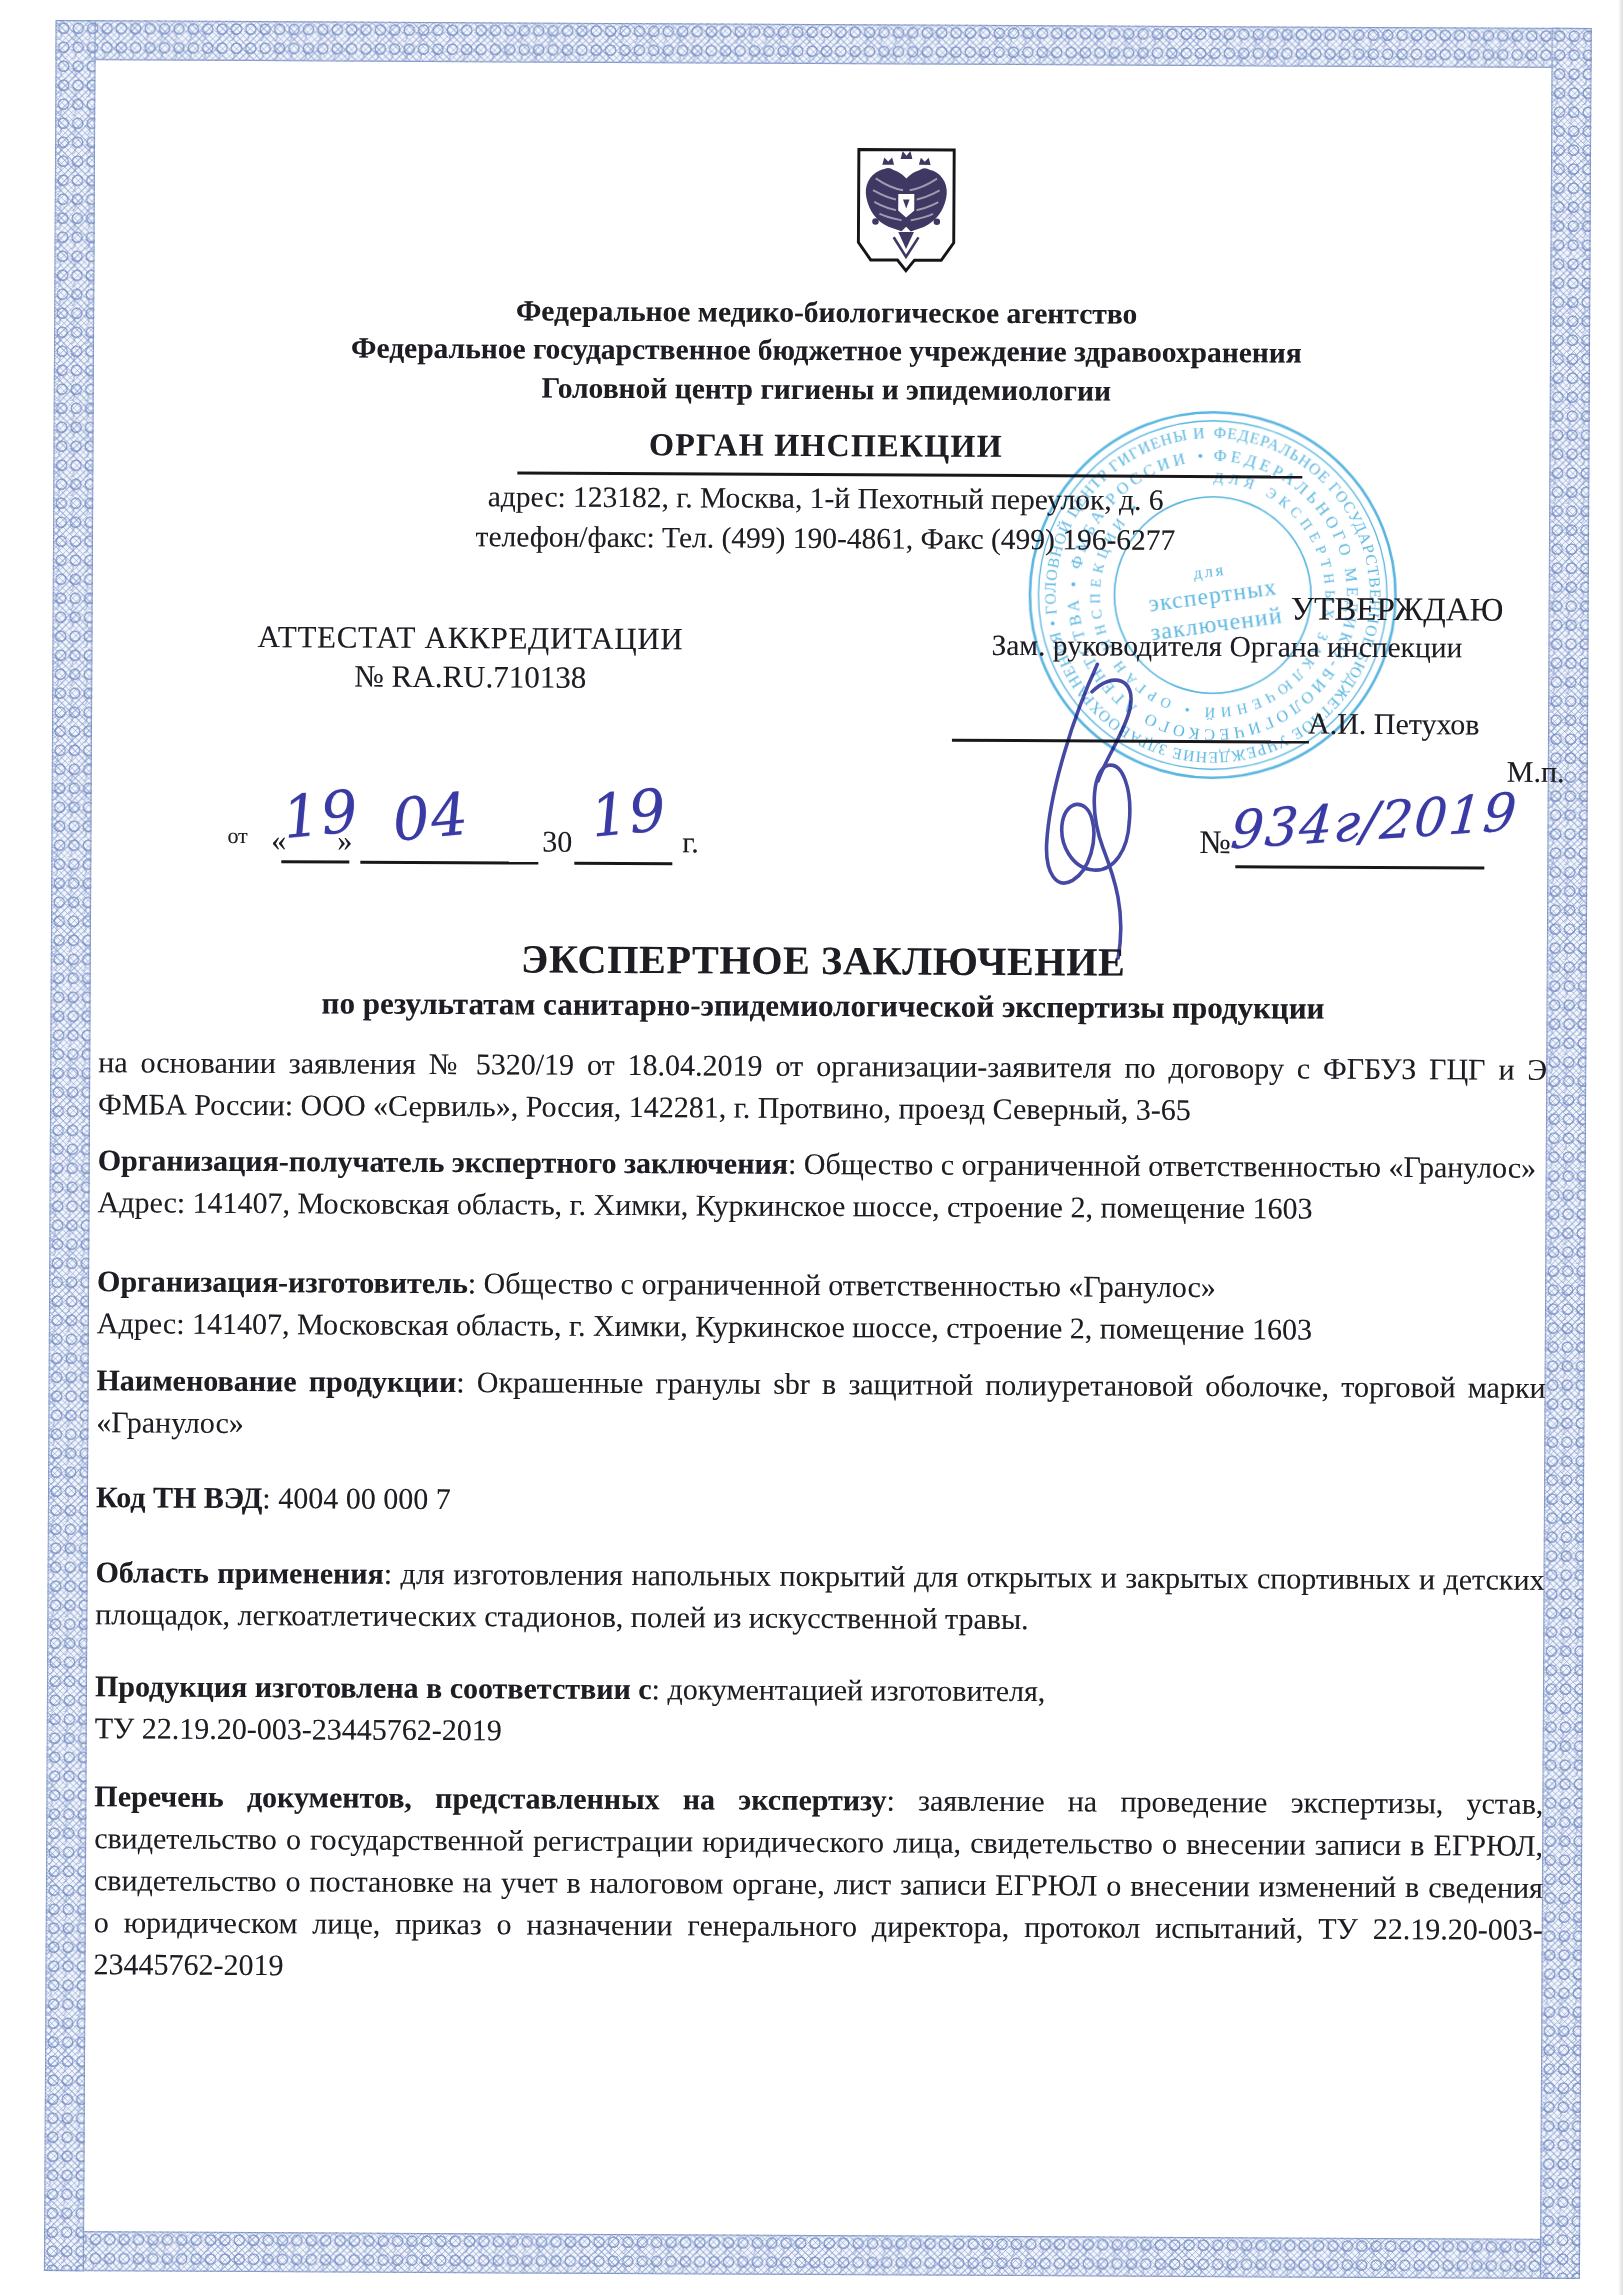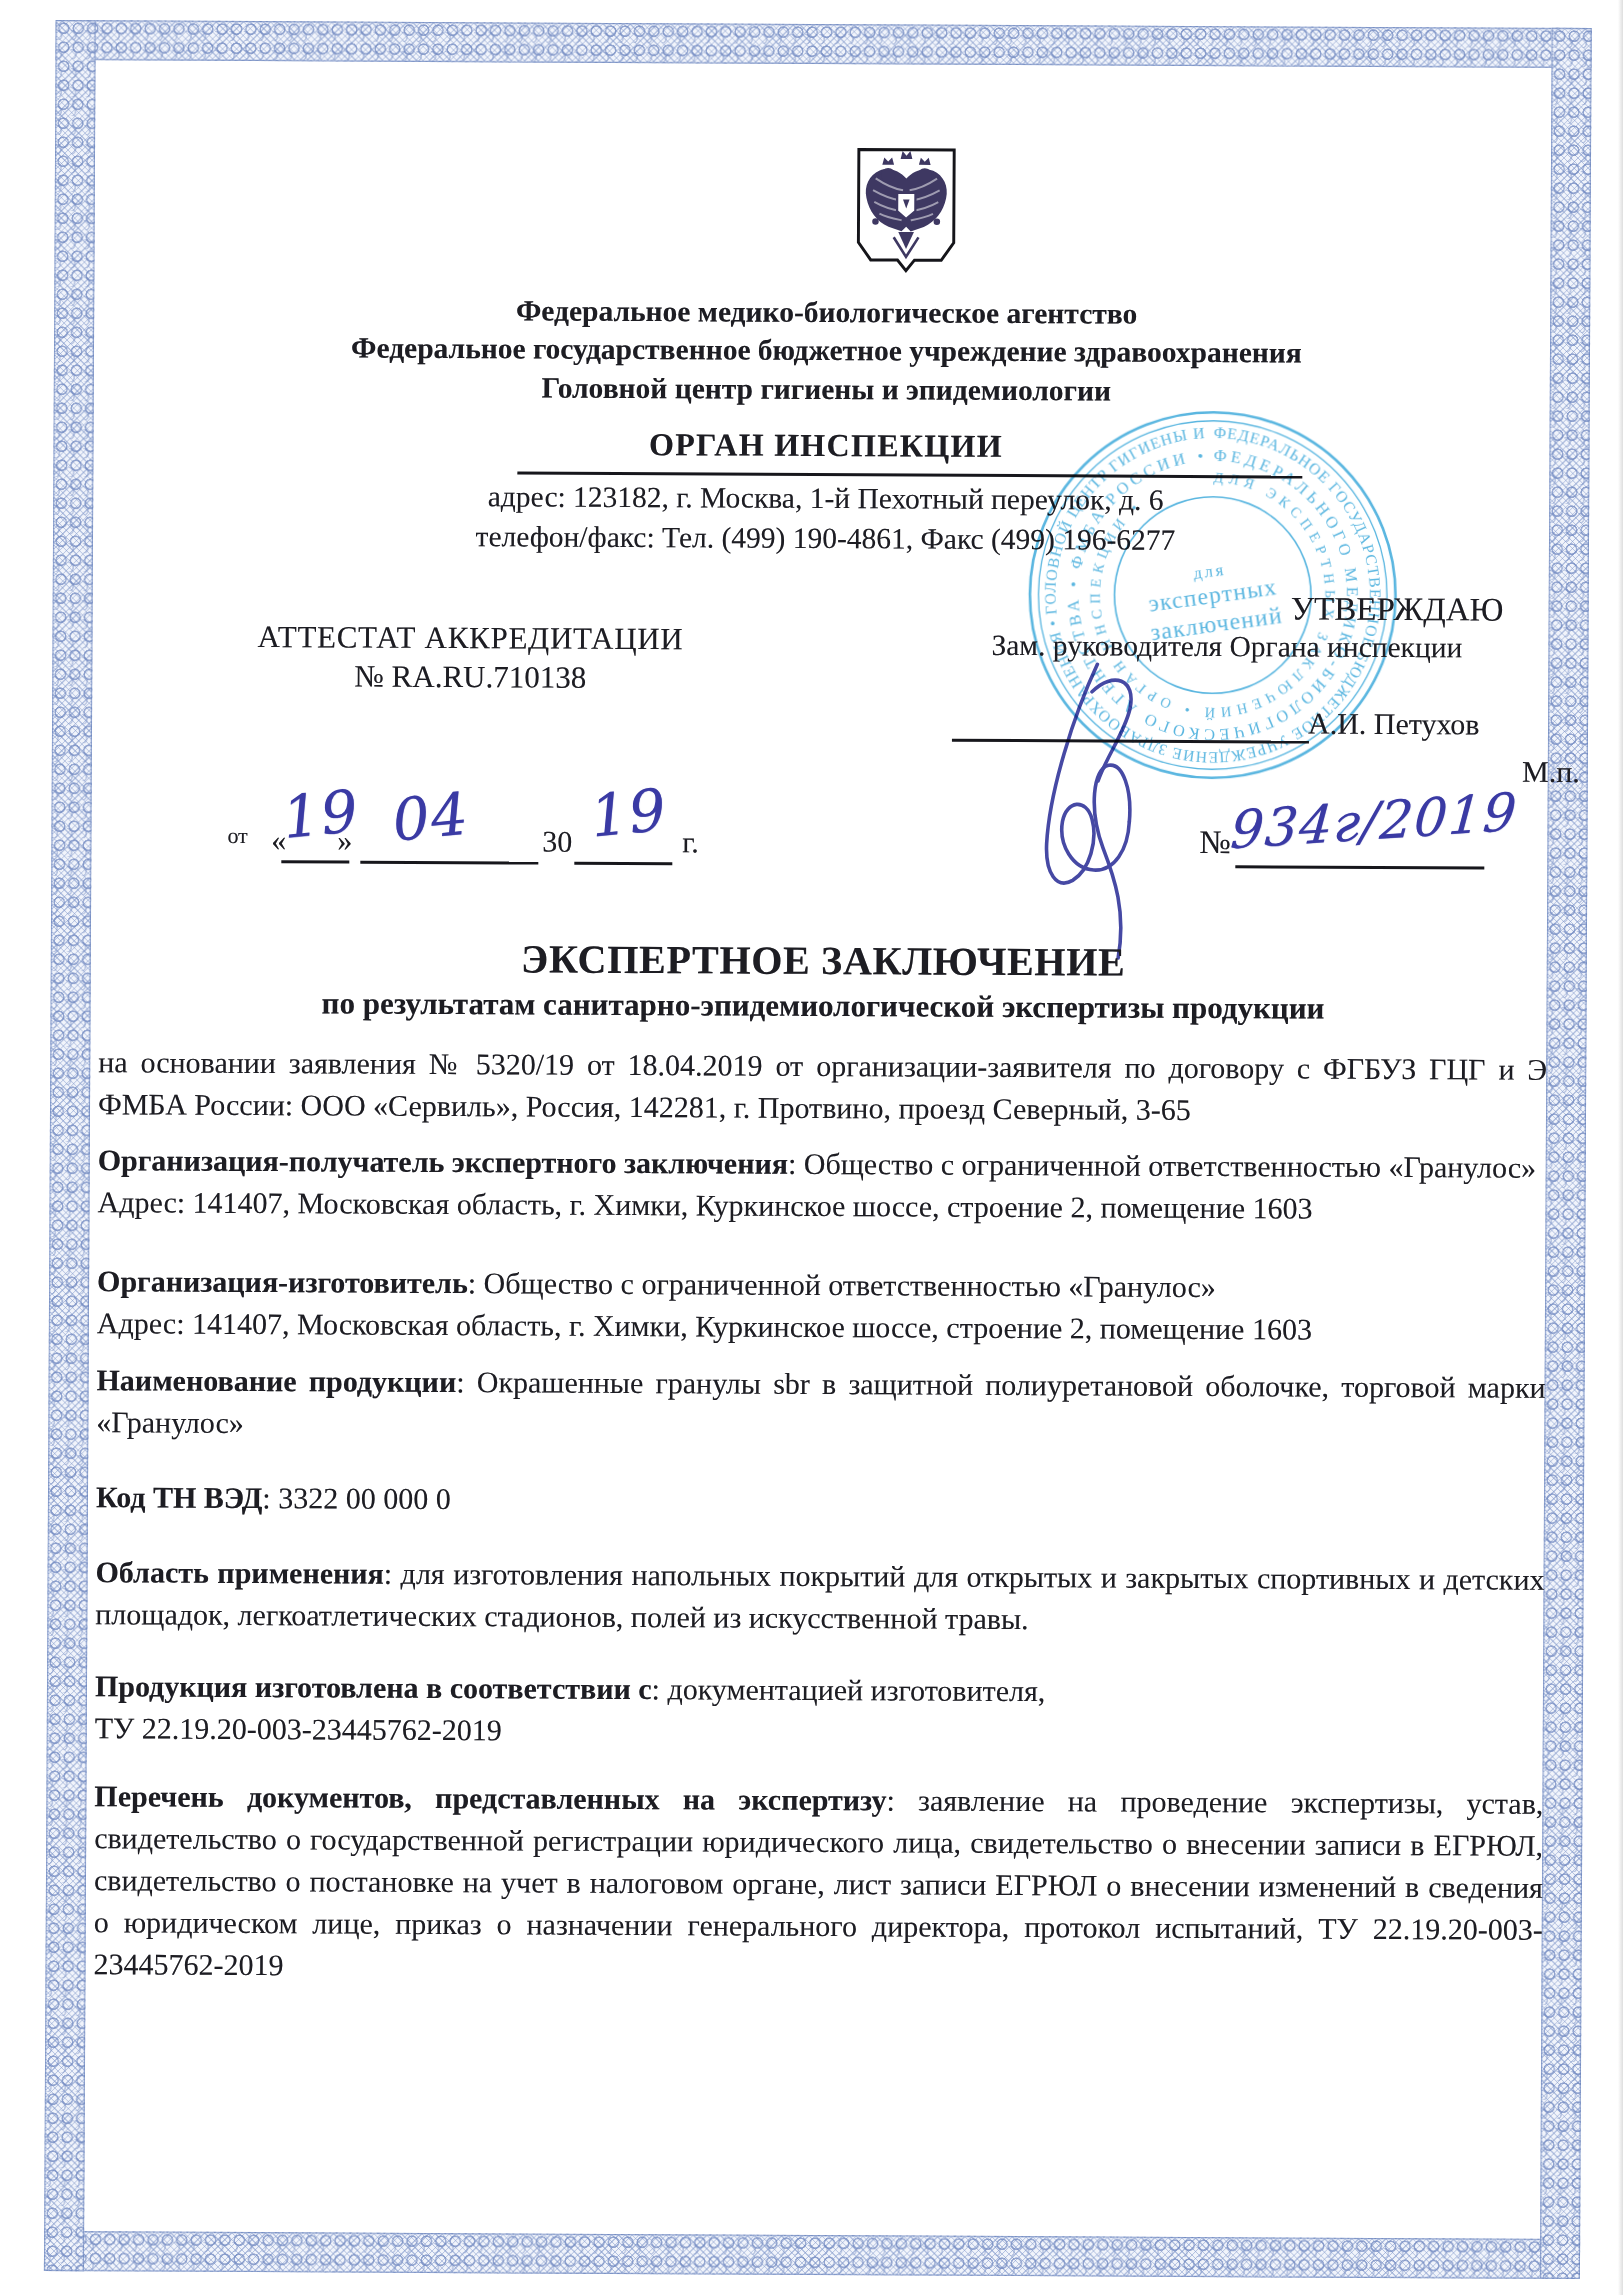--- a/index.html
+++ b/index.html
@@ -123,21 +123,21 @@
     </g>
   </svg>
 
   <div class="abs center printed" style="left:216px;top:622px;width:504px;font-size:31px;letter-spacing:0.7px;">АТТЕСТАТ АККРЕДИТАЦИИ</div>
   <div class="abs center printed" style="left:216px;top:661px;width:504px;font-size:31px;">№ RA.RU.710138</div>
 
   <div class="abs center printed" style="left:1257px;top:588px;width:275px;font-size:33px;">УТВЕРЖДАЮ</div>
   <div class="abs center printed" style="left:943px;top:628px;width:563px;font-size:29.5px;">Зам. руководителя Органа инспекции</div>
   <div class="rule" style="left:950px;top:738px;width:357px;height:2.6px;"></div>
   <div class="abs printed" style="left:1306px;top:704px;width:209px;font-size:30px;">А.И. Петухов</div>
-  <div class="abs printed" style="left:1505px;top:751px;width:73px;font-size:30px;text-align:right;font-family:Liberation Serif, serif;">М.п.</div>
+  <div class="abs printed" style="left:1505px;top:751px;width:73px;font-size:30px;font-family:Liberation Serif, serif;">М.п.</div>
 
   <svg class="sig-svg" width="236" height="308" viewBox="0 0 360 470">
     <g stroke="#3c3f9f" stroke-width="5.5" fill="none" stroke-linecap="round">
       <path d="M148 18 C112 96 76 212 72 292 C70 338 88 362 112 348 C138 332 150 286 141 254 C132 222 102 226 96 258 C90 294 112 330 144 332 C176 334 196 300 198 258"></path>
       <path d="M198 258 C202 210 188 168 166 172 C142 177 136 240 158 298 C176 344 194 396 182 466"></path>
       <path d="M140 60 C172 28 208 40 198 86 C190 122 162 160 150 196"></path>
     </g>
   </svg>
 
   <span class="abs printed" style="left:226px;top:826px;font-size:22px;">от</span>
@@ -172,21 +172,21 @@
     <div class="para" style="margin-bottom:14.4px;">
       <span class="lead">Организация-изготовитель</span><span>: Общество с ограниченной ответственностью «Гранулос»</span>
       <div>Адрес: 141407, Московская область, г. Химки, Куркинское шоссе, строение 2, помещение 1603</div>
     </div>
 
     <div class="para" style="margin-bottom:33px;">
       <span class="lead">Наименование продукции</span><span>: Окрашенные гранулы sbr в защитной полиуретановой оболочке, торговой марки «Гранулос»</span>
     </div>
 
     <div class="para" style="margin-bottom:33px;">
-      <span class="lead">Код ТН ВЭД</span><span>: 3322 00 000 0</span>
+      <span class="lead">Код ТН ВЭД</span><span>: 4004 00 000 7</span>
     </div>
 
     <div class="para" style="margin-bottom:30px;">
       <span class="lead">Область применения</span><span>: для изготовления напольных покрытий для открытых и закрытых спортивных и детских площадок, легкоатлетических стадионов, полей из искусственной травы.</span>
     </div>
 
     <div class="para" style="margin-bottom:26px;">
       <span class="lead">Продукция изготовлена в соответствии с</span><span>: документацией изготовителя,</span>
       <div>ТУ 22.19.20-003-23445762-2019</div>
     </div>

